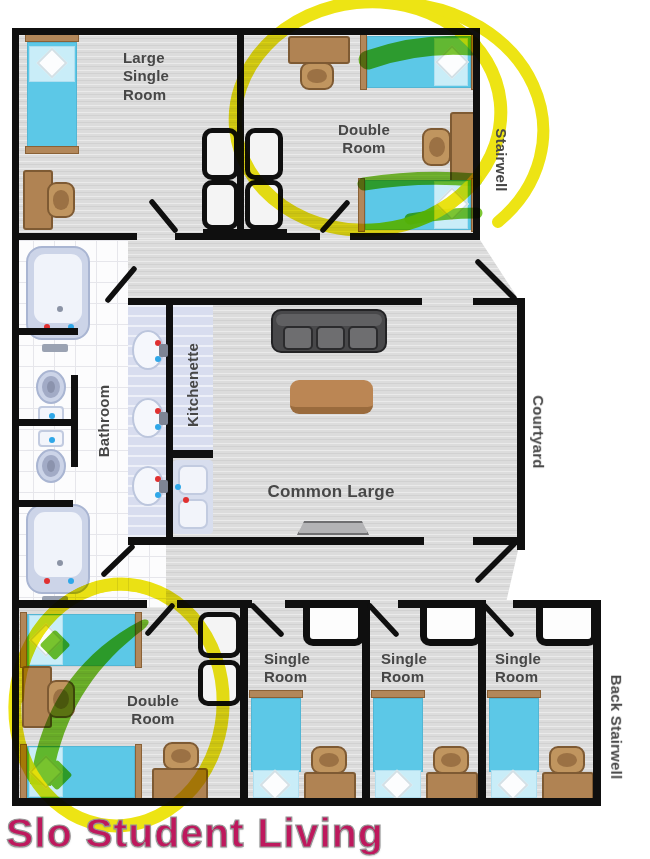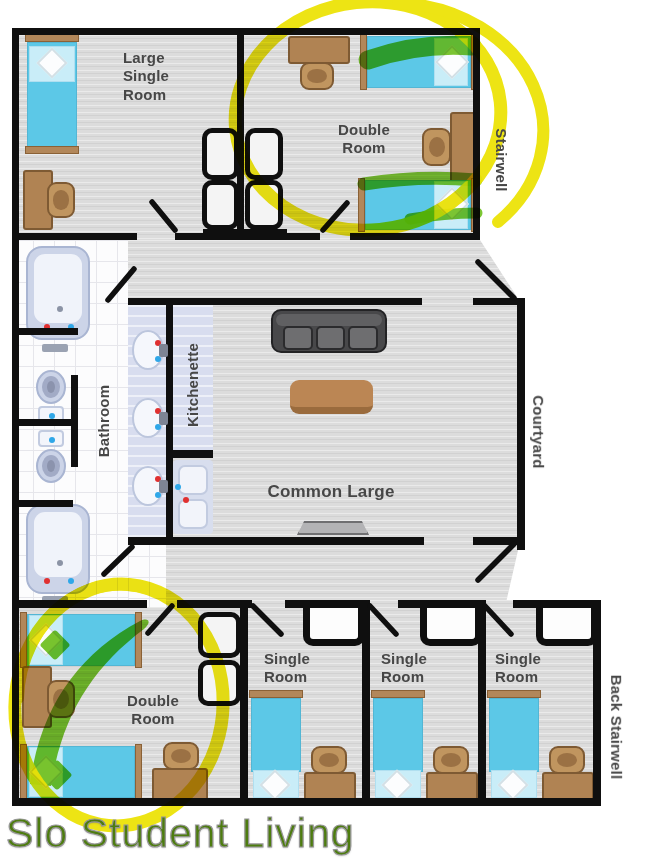--- a/index.html
+++ b/index.html
@@ -46,21 +46,21 @@
   .doormat{background:#b3b3b5;border:2px solid #6f6f71;clip-path:polygon(10% 0,90% 0,100% 100%,0 100%);}
   .closet{position:absolute;background:#f4f4f4;border:5px solid #0f0f0f;border-radius:10px;z-index:3;box-sizing:border-box;}
   .nook{position:absolute;background:#fdfdfd;border:7px solid #0f0f0f;border-top:none;border-radius:0 0 10px 10px;z-index:3;box-sizing:border-box;}
   
   .lbl{position:absolute;z-index:7;color:#474747;font-weight:bold;font-size:15px;line-height:1.22;
        letter-spacing:.2px;white-space:nowrap;text-align:center;transform:translate(-50%,-50%);}
   .lbl .ln{display:block;}
   .lft{text-align:left;}
   .v{transform:translate(-50%,-50%) rotate(90deg);}
   .vccw{transform:translate(-50%,-50%) rotate(-90deg);}
-  .wm{position:absolute;z-index:9;font-size:41px;font-weight:normal;color:#4d7c0f;letter-spacing:1px;
+  .wm{position:absolute;z-index:9;font-size:41px;font-weight:bold;color:#be185d;letter-spacing:1px;
       -webkit-text-stroke:1.2px #969696;text-shadow:0 1px 2px rgba(90,90,90,.35);}
   svg.ov{position:absolute;left:0;top:0;pointer-events:none;}
   .swings{z-index:5;}
   .marks{z-index:6;mix-blend-mode:multiply;}
 </style>
 </head>
 <body>
 
 <div class="plan">
 

